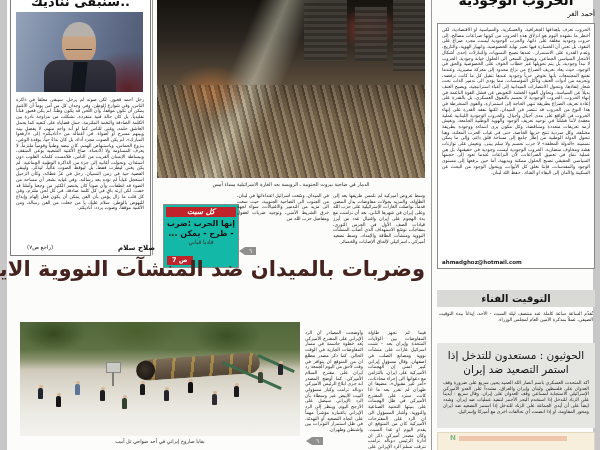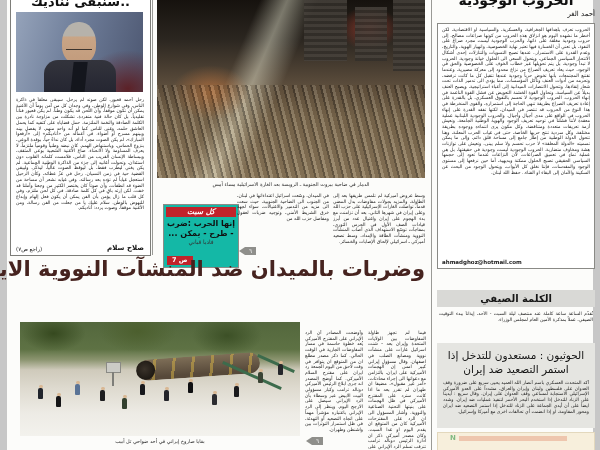--- a/index.html
+++ b/index.html
@@ -16,21 +16,21 @@
   .portrait{position:absolute;left:5px;top:17px;width:127px;height:80px;overflow:hidden;
     background:radial-gradient(70px 55px at 88% 96%,#5c2127 0%,rgba(92,33,39,0) 70%),
                linear-gradient(105deg,#95a3ba 0%,#6e7d99 45%,#4c5670 100%);}
   .portrait .head{position:absolute;left:46px;top:10px;width:34px;height:42px;border-radius:48% 48% 42% 42%;
     background:linear-gradient(#b6b2ab 0%,#b6b2ab 34%,#c9a586 35%,#c29b7c 100%);}
   .portrait .glasses{position:absolute;left:50px;top:31px;width:26px;height:6px;border-bottom:1.5px solid #3c342e;}
   .portrait .torso{position:absolute;left:28px;top:48px;width:72px;height:36px;border-radius:14px 14px 0 0;
     background:linear-gradient(#33343c,#232430);}
   .portrait .scarf{position:absolute;left:56px;top:50px;width:14px;height:32px;background:#14161d;transform:skewX(-6deg);}
   .left-body{position:absolute;left:5px;top:102px;width:128px;height:132px;}
-  .left-footer{position:absolute;left:5px;bottom:3px;width:128px;display:flex;justify-content:space-between;align-items:flex-end;}
+  .left-footer{position:absolute;left:16px;bottom:3px;width:128px;display:flex;justify-content:space-between;align-items:flex-start;}
   .ref-note{font-size:5.5px;color:#222;}
   .left-author{font-size:7px;font-weight:bold;color:#111;}
   
   .photo-center{left:157px;top:0;width:268px;height:178px;overflow:hidden;
     background:
       radial-gradient(46px 34px at 79% 16%,rgba(220,70,50,.55),rgba(220,70,50,0) 65%),
       radial-gradient(60px 42px at 20% 52%,rgba(255,140,60,.45),rgba(255,140,60,0) 65%),
       linear-gradient(113deg,rgba(255,255,235,0) 30%,rgba(255,255,230,.42) 38%,rgba(255,255,235,0) 47%),
       linear-gradient(#16120e 0%,#2b2620 22%,#584a3a 46%,#7b6a51 66%,#8f7d61 100%);}
   .bldg{position:absolute;background:repeating-linear-gradient(#46413b 0 3px,#332f2a 3px 6px);opacity:.85;}
@@ -162,21 +162,21 @@
     <span class="num">٦</span>
   </div>
 
   <div class="abs right-headline ar">الحروب الوجودية</div>
   <div class="abs right-author ar">أحمد الغر</div>
   <div class="abs right-box">
     <div class="right-body smalltext ar">الحروب تعرف بأهدافها الجغرافية، والعسكرية، والسياسية او الاقتصادية، لكن أخطر ما نشهده اليوم هو انزلاق هذه الحروب من كونها صراعات مصالح، إلى حروب وجودية مغلقة على ذاتها، والحرب الوجودية ليست مجرد صراع على النفوذ، بل تعني أن الخسارة فيها تعتبر نهاية الخصوصية، وانهيار الهوية، والتاريخ، وعدم القدرة على الاستمرار.. عندها تصبح التسويات والتنازلات إحدى أشكال الانتحار السياسي الجماعي، ويتحول السعي الى الحلول خيانة وجودية. الحروب لا تبدأ وجودية، بل يتم تحويلها عبر خطاب الخوف على الخصوصية والحق في الوجود، حيث يعاد تعريف الصراع من نزاع محدود إلى معركة مصيرية، وعندما تقتنع المجتمعات بأنها تخوض حرباً وجودية عندها تتقبل كل ما كانت ترفضه، وتحرمه من أدوات العنف وتآكل المؤسسات، مما يؤدي الى تدمير الذات تحت شعار إنقاذها، وتتحول الانتصارات الميدانية إلى أعباء استراتيجية، ويصبح العنف بديلاً عن السياسة، وتحاول القوة الخشنة التعويض عن فشل القوة الناعمة في إنهاء الحروب. الحروب الوجودية لا تحسم بالتفوق العسكري، بل بالقدرة على إعادة تعريف الصراع بطريقة تنهي الحاجة إلى استمراره، والقوى المنخرطة في هذا النوع من الحروب قد تنتصر في الميدان، لكنها تفقد القدرة على إنهاء الحروب في الواقع على مدى أجيال وأجيال. والحروب الوجودية اللبنانية عملية معقدة لأننا فشلنا في توحيد تعريف الوجود والهوية الوطنية الجامعة، ونعيش أزمة تعريفات متعددة ومتناقضة، وكل مكون يرى انتماءه ووجوده بطريقة مختلفة، وكل سردية تنتج حربها الخاصة، حتى في غياب الحرب المعلنة، وهنا تتحول الدولة الوطنية من إطار جامع إلى مساحة قلق دائم، وإلى ما يمكن تسميته «الدولة المعلقة» لا حرب تحسم ولا سلم يبنى، وتعيش على توازنات هشة ومخاوف متضاربة. الحروب الوجودية ليست وجودية في حقيقتها، بل هي عملية تمادٍ في تعميق الصراعات، لأن النزاعات عندما تعود إلى حجمها السياسي الحقيقي تصبح الحلول ممكنة وبديهية، أما حين نرفعها إلى مستوى الوجود والمقدسات، فإننا نغلق كل الأبواب، ويتحول الوجود من البحث عن السكينة والأمان إلى البقاء او الفناء.. حفظ الله لبنان.</div>
     <div class="email">ahmadghoz@hotmail.com</div>
   </div>
 
-  <div class="abs banner ar">الكلمة الصيفي</div>
+  <div class="abs banner ar">التوقيت الفناء</div>
   <div class="abs smalltext ar" style="left:439px;top:311px;width:154px;height:28px;">تُقدّم الساعة ساعة كاملة عند منتصف ليلة السبت - الأحد، إيذاناً ببدء التوقيت الصيفي، عملاً بمذكرة الأمين العام لمجلس الوزراء.</div>
 
   <div class="abs houthi">
     <div class="houthi-headline ar">الحوثيون : مستعدون للتدخل إذا استمر التصعيد ضد إيران</div>
     <div class="houthi-body smalltext ar">أكد المتحدث العسكري باسم أنصار الله العميد يحيى سريع على ضرورة وقف العدوان على فلسطين ولبنان وإيران والعراق، مشدداً على العدو الأميركي الإسرائيلي الاستجابة لمساعي وقف العدوان على إيران. وقال سريع : أيدينا على الزناد للتدخل إذا استخدم البحر الأحمر لتنفيذ عمليات ضد إيران. وشدد ايضاً على أن أيدي الجماعة على الزناد للتدخل إذا استمر التصعيد ضد ايران ومحور المقاومة، او إذا انضمت أي تحالفات اخرى مع أميركا وإسرائيل.</div>
   </div>
 
   <div class="abs adbox">
     <div class="ad-row">
       <span class="ad-letter">N</span>

